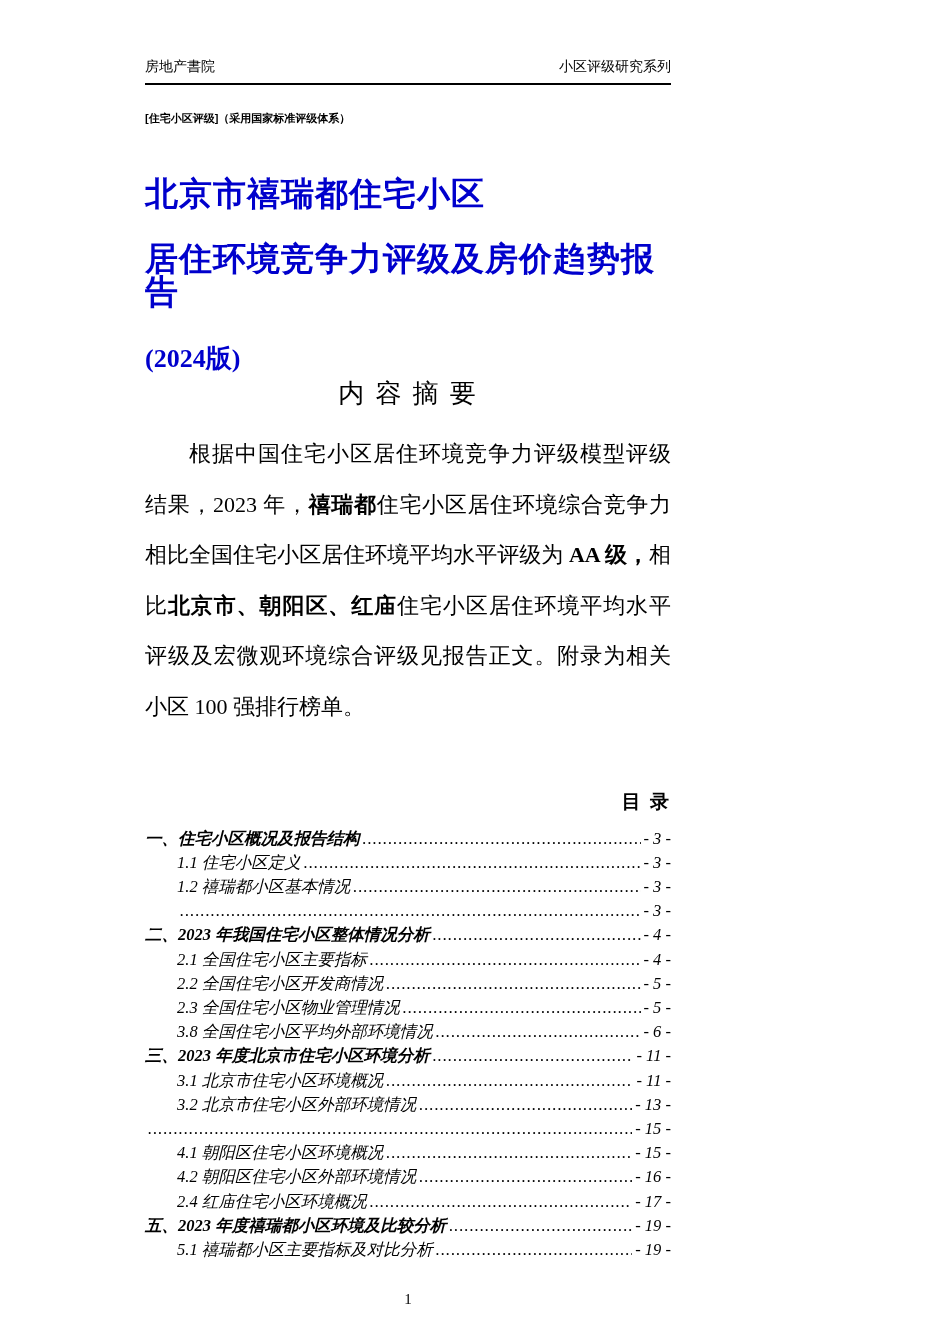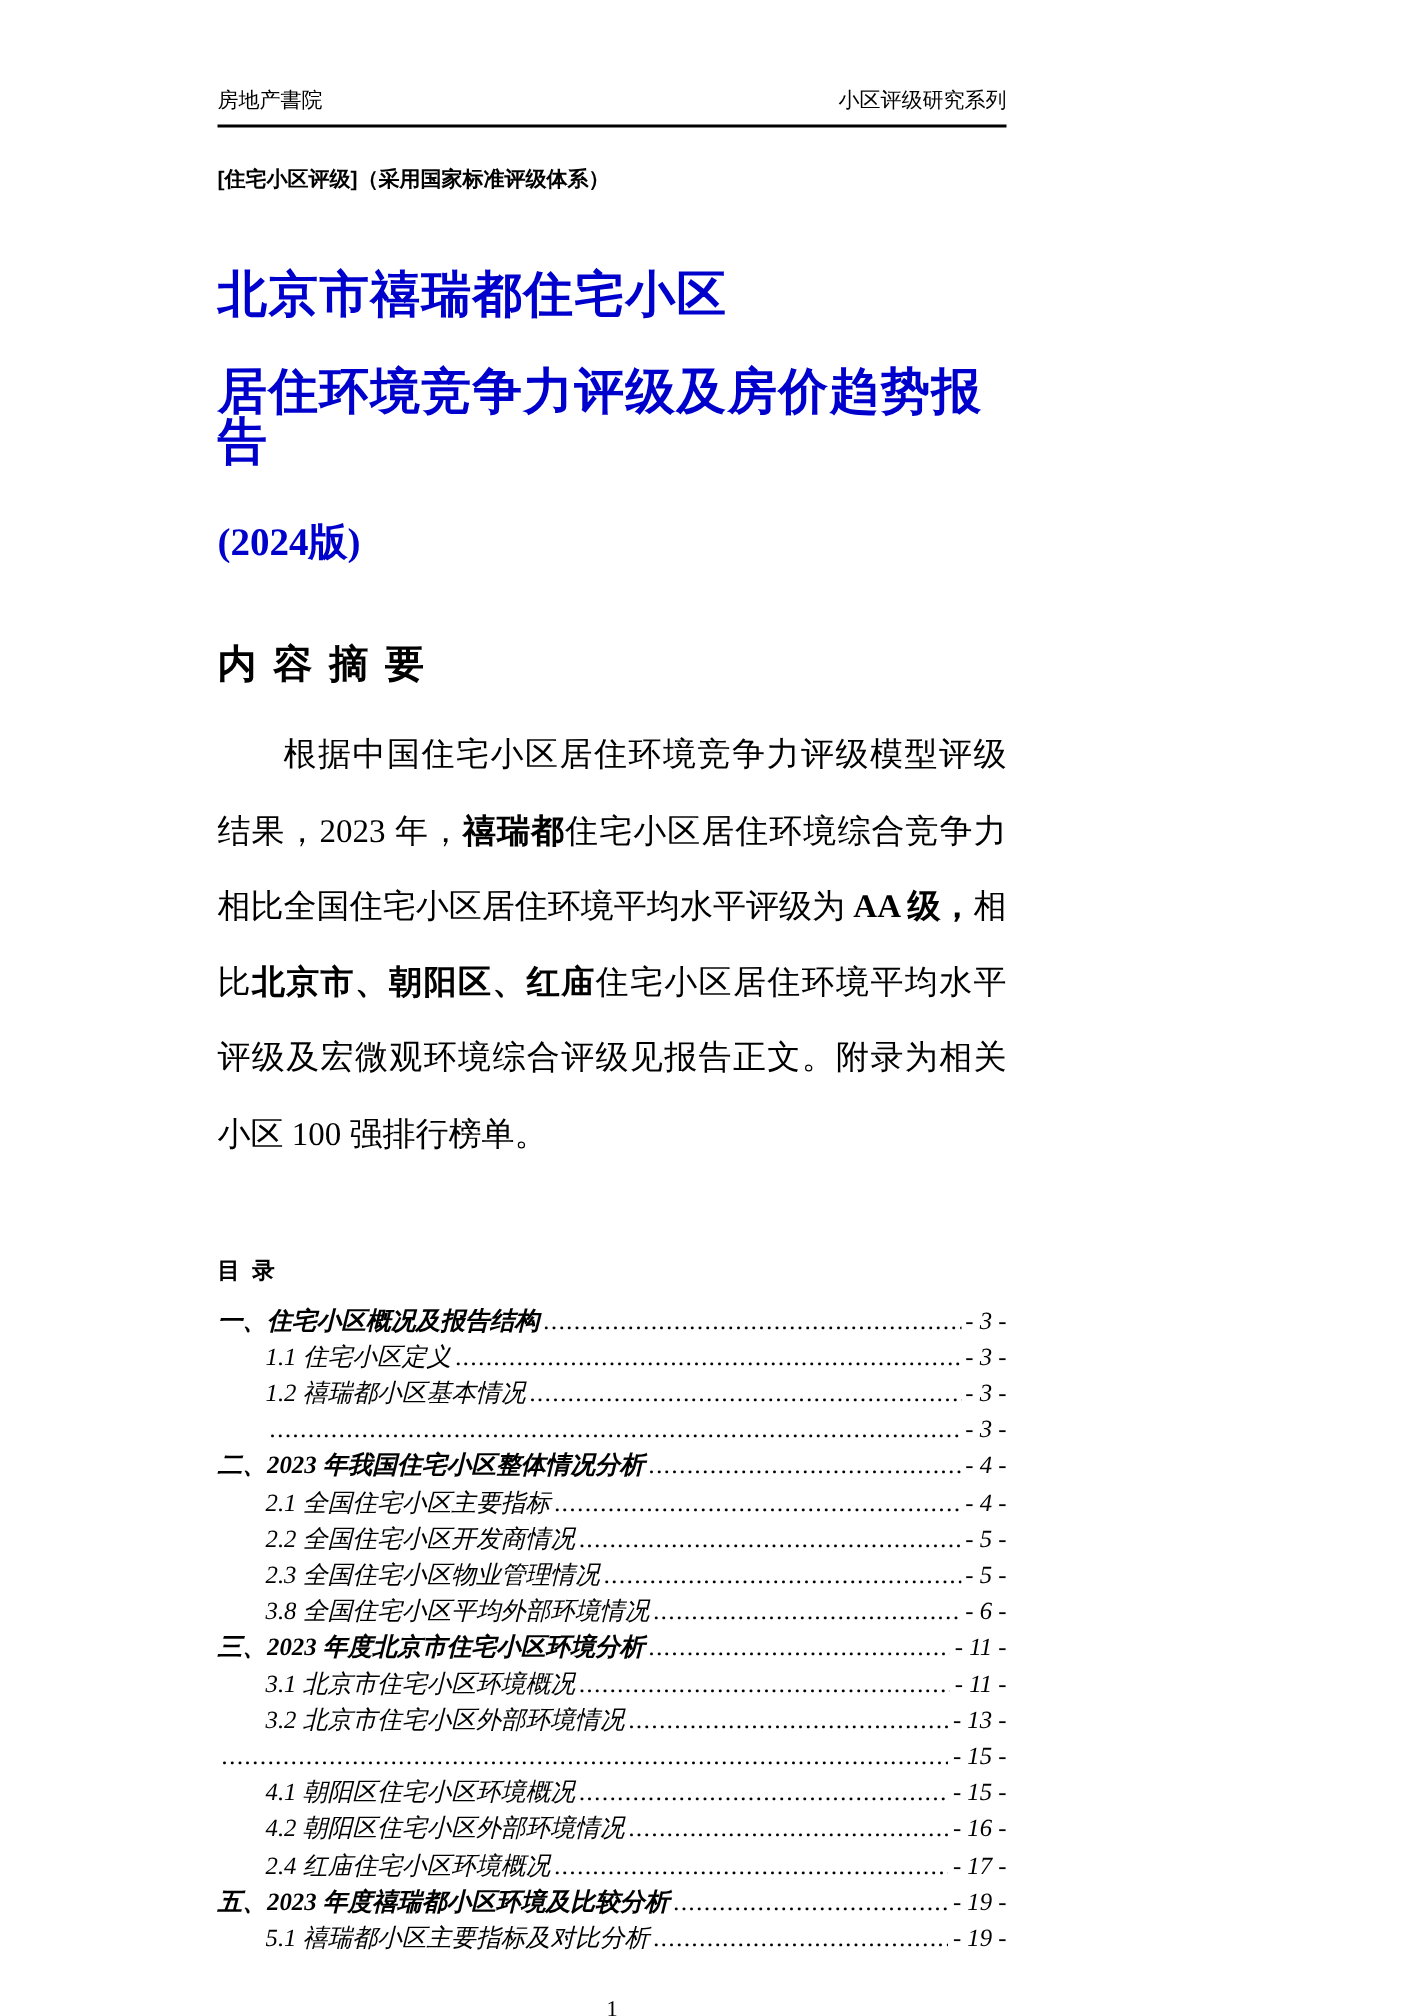--- a/index.html
+++ b/index.html
@@ -20,58 +20,58 @@
   .header {
     display: flex;
     justify-content: space-between;
     align-items: flex-end;
     font-size: 14px;
     padding-bottom: 7px;
     border-bottom: 2px solid #000;
   }
   .subtitle {
     margin-top: 26px;
-    font-size: 14px;
+    font-size: 11px;
     font-weight: bold;
     font-family: "Liberation Sans", "DejaVu Sans", sans-serif;
   }
   .title-block { margin-top: 52px; text-align: left; }
   .title-line {
     color: var(--title-blue, #0000cc);
     font-size: 33px;
     font-weight: bold;
     line-height: 1.0;
     margin-bottom: 32px;
     letter-spacing: 1px;
   }
   .edition {
     color: var(--title-blue, #0000cc);
     font-size: 26px;
     font-weight: bold;
     margin-top: 2px;
   }
   .abstract-heading {
-    margin-top: 46px;
+    text-align: center;
     font-size: 26px;
-    font-weight: bold;
+    font-weight: normal;
     font-family: "Liberation Sans", "DejaVu Sans", sans-serif;
     letter-spacing: 2px;
   }
   .abstract {
     margin-top: 18px;
     font-size: 22px;
     line-height: 2.3;
     text-align: justify;
     text-indent: 2em;
   }
   .abstract .b { font-weight: bold; }
   .toc-heading {
     margin-top: 56px;
-    text-align: left;
-    font-size: 15px;
+    text-align: right;
+    font-size: 19px;
     font-weight: bold;
     font-family: "Liberation Sans", "DejaVu Sans", sans-serif;
     letter-spacing: 2px;
   }
   .toc { margin-top: 12px; font-size: 16.5px; font-style: italic; }
   .toc-row {
     display: flex;
     align-items: baseline;
     line-height: 24.2px;
     cursor: pointer;

